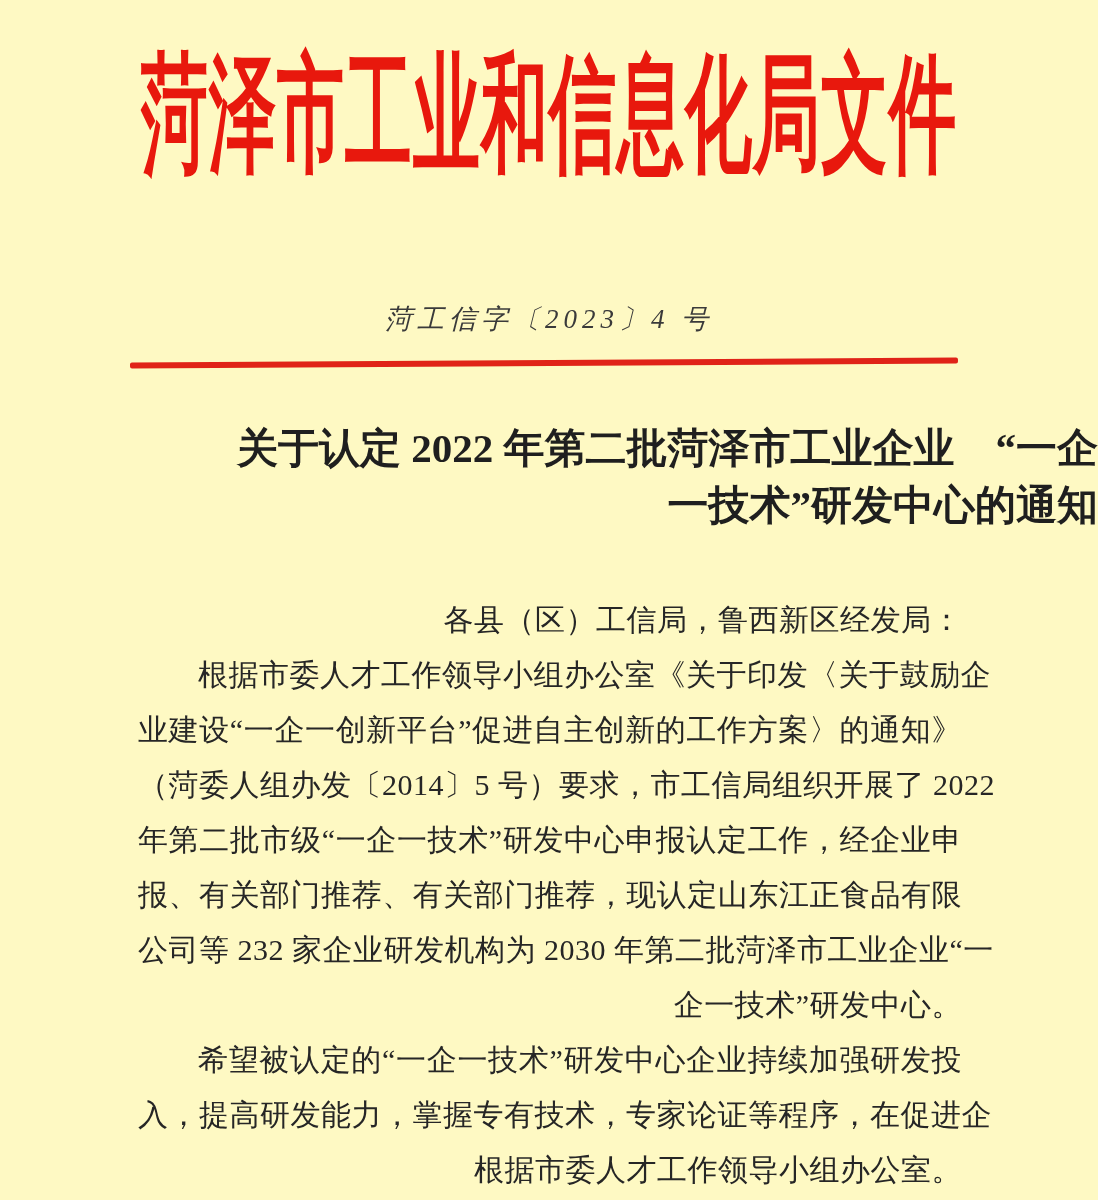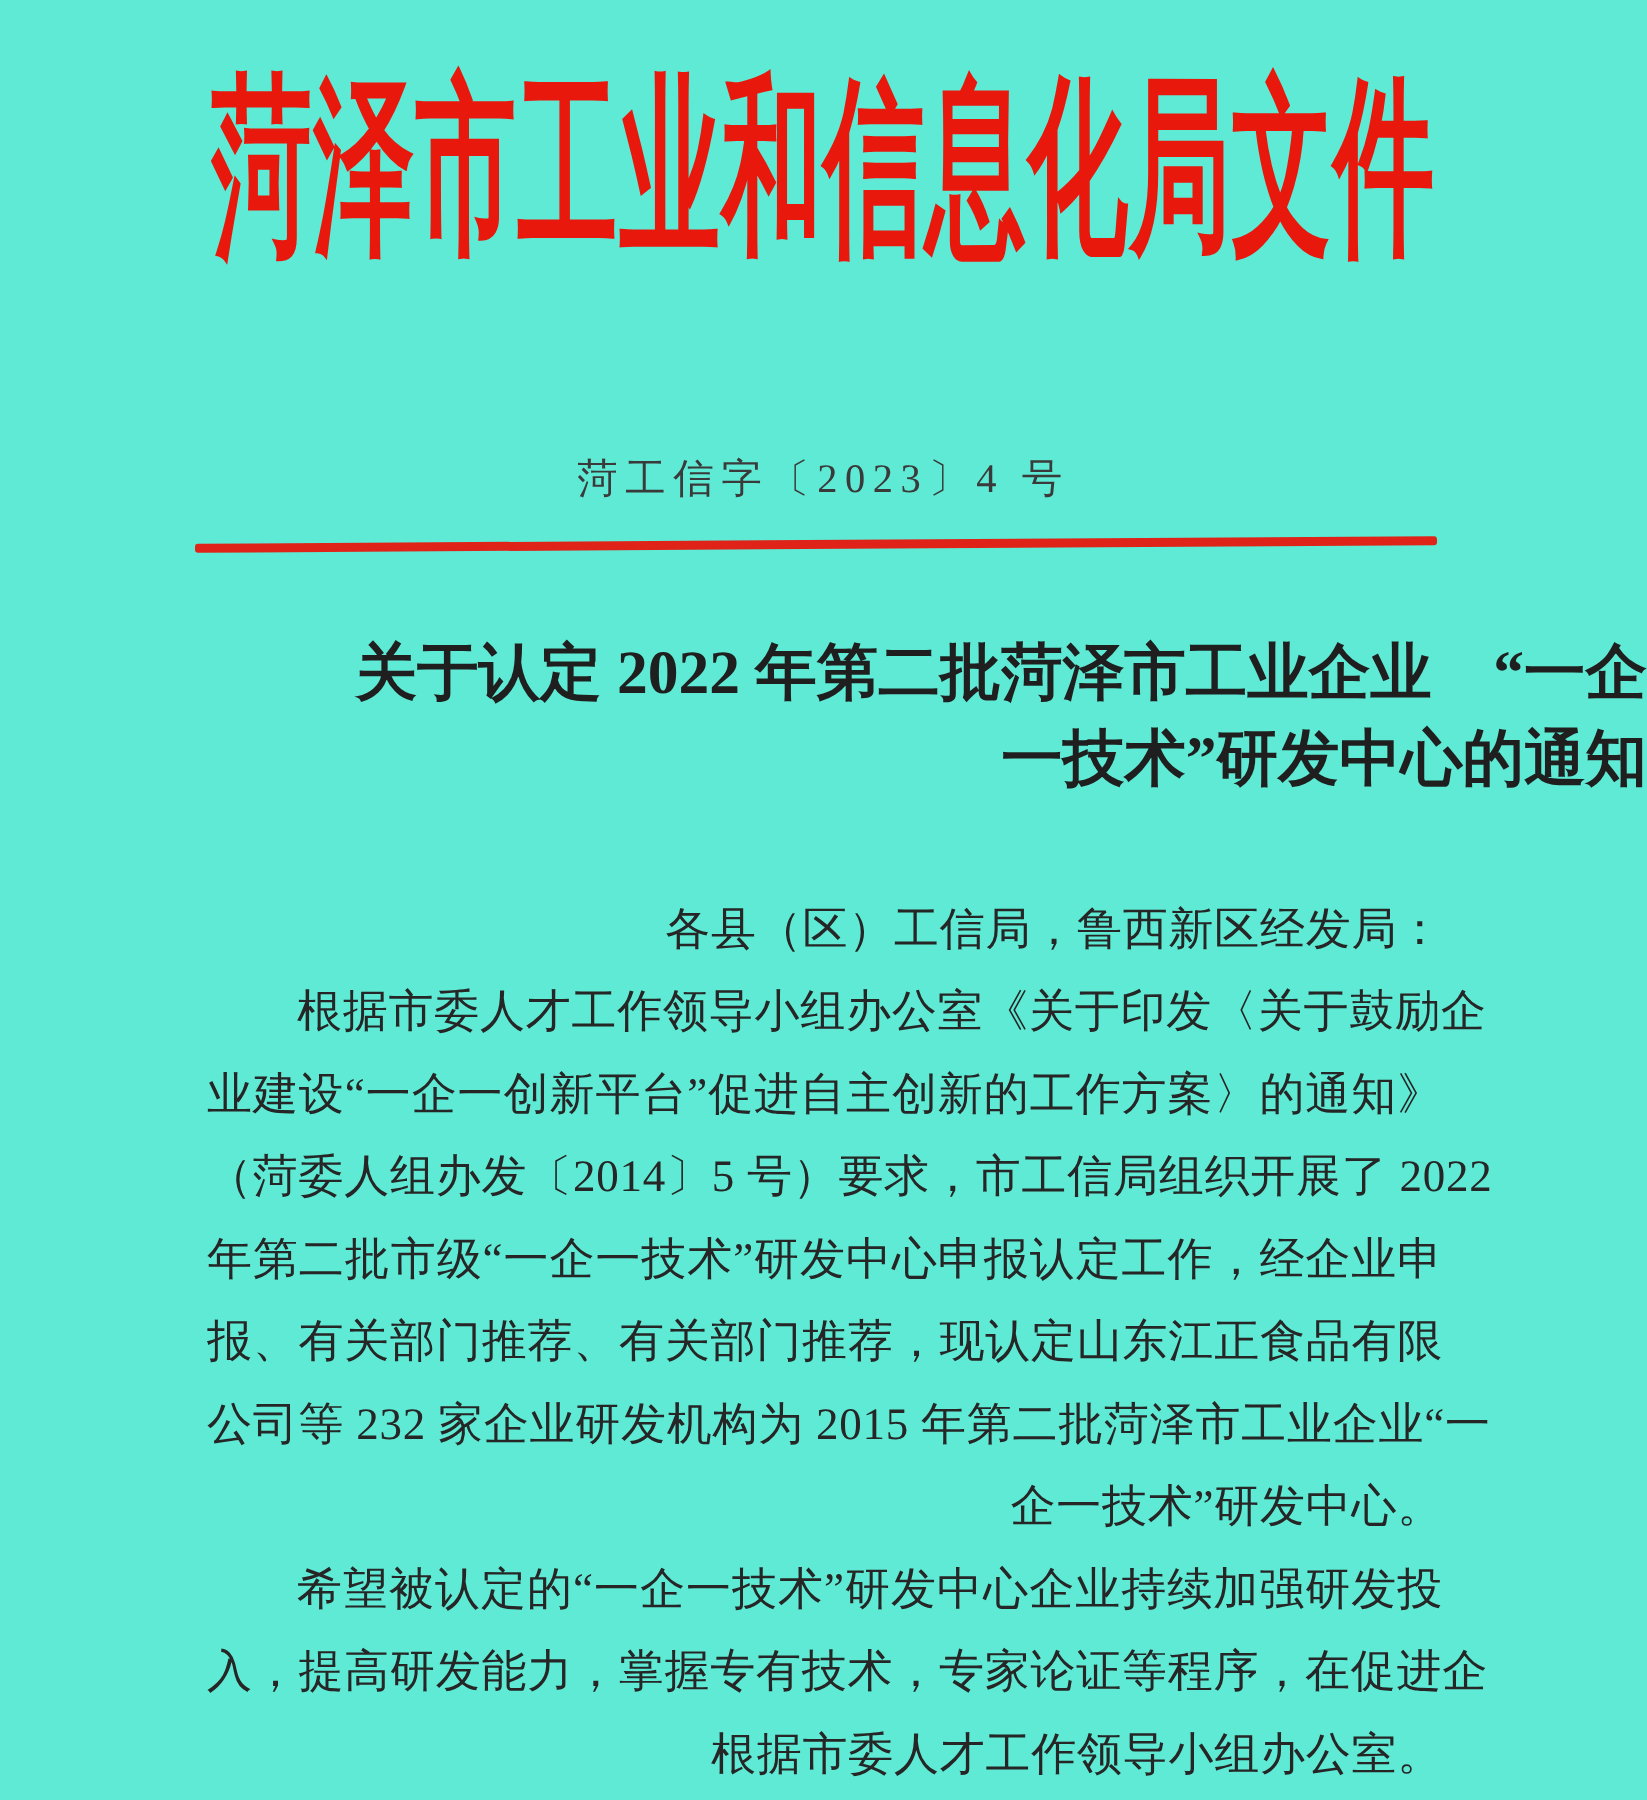--- a/index.html
+++ b/index.html
@@ -4,21 +4,21 @@
 <style>
   html, body {
     margin: 0;
     padding: 0;
     background: #ffffff;
   }
   .page {
     position: relative;
     width: 1098px;
     height: 1200px;
-    background: #5eead4;
+    background: #fef9c3;
     overflow: hidden;
     font-family: "Liberation Serif", "DejaVu Serif", serif;
   }
   
   .agency-header {
     position: absolute;
     top: 50px;
     left: 0;
     width: 100%;
     text-align: center;
@@ -34,20 +34,21 @@
   
   .doc-number {
     position: absolute;
     top: 301px;
     left: 0;
     width: 100%;
     text-align: center;
     font-size: 27px;
     letter-spacing: 5px;
     color: #3a3a3a;
+    font-style: italic;
   }
   
   .red-divider {
     position: absolute;
     top: 360px;
     left: 130px;
     width: 828px;
     height: 6px;
     background: #e02318;
     border-radius: 2px;
@@ -107,20 +108,20 @@
     <div>一技术”研发中心的通知</div>
   </div>
 
   <div class="body-block">
     <div class="bline no-j">各县（区）工信局，鲁西新区经发局：</div>
     <div class="bline indent">根据市委人才工作领导小组办公室《关于印发〈关于鼓励企</div>
     <div class="bline">业建设“一企一创新平台”促进自主创新的工作方案〉的通知》</div>
     <div class="bline">（菏委人组办发〔2014〕5 号）要求，市工信局组织开展了 2022</div>
     <div class="bline">年第二批市级“一企一技术”研发中心申报认定工作，经企业申</div>
     <div class="bline">报、有关部门推荐、有关部门推荐，现认定山东江正食品有限</div>
-    <div class="bline">公司等 232 家企业研发机构为 2015 年第二批菏泽市工业企业“一</div>
+    <div class="bline">公司等 232 家企业研发机构为 2030 年第二批菏泽市工业企业“一</div>
     <div class="bline no-j">企一技术”研发中心。</div>
     <div class="bline indent">希望被认定的“一企一技术”研发中心企业持续加强研发投</div>
     <div class="bline">入，提高研发能力，掌握专有技术，专家论证等程序，在促进企</div>
     <div class="bline no-j">根据市委人才工作领导小组办公室。</div>
   </div>
 
 </div>
 
 </body></html>

